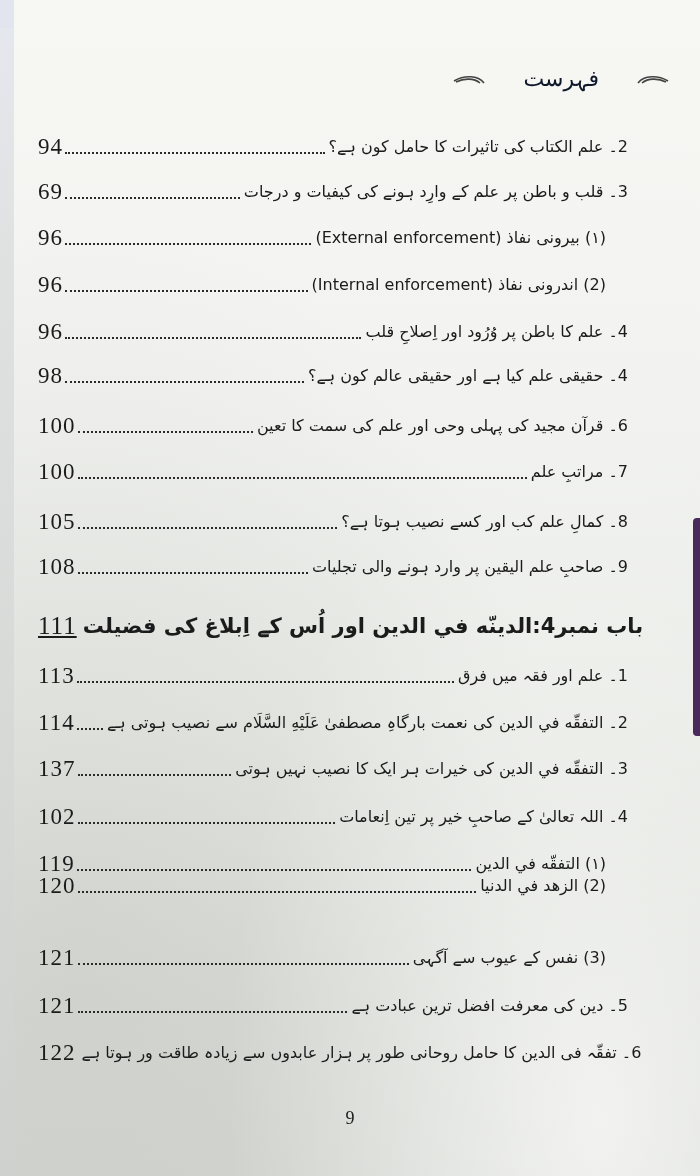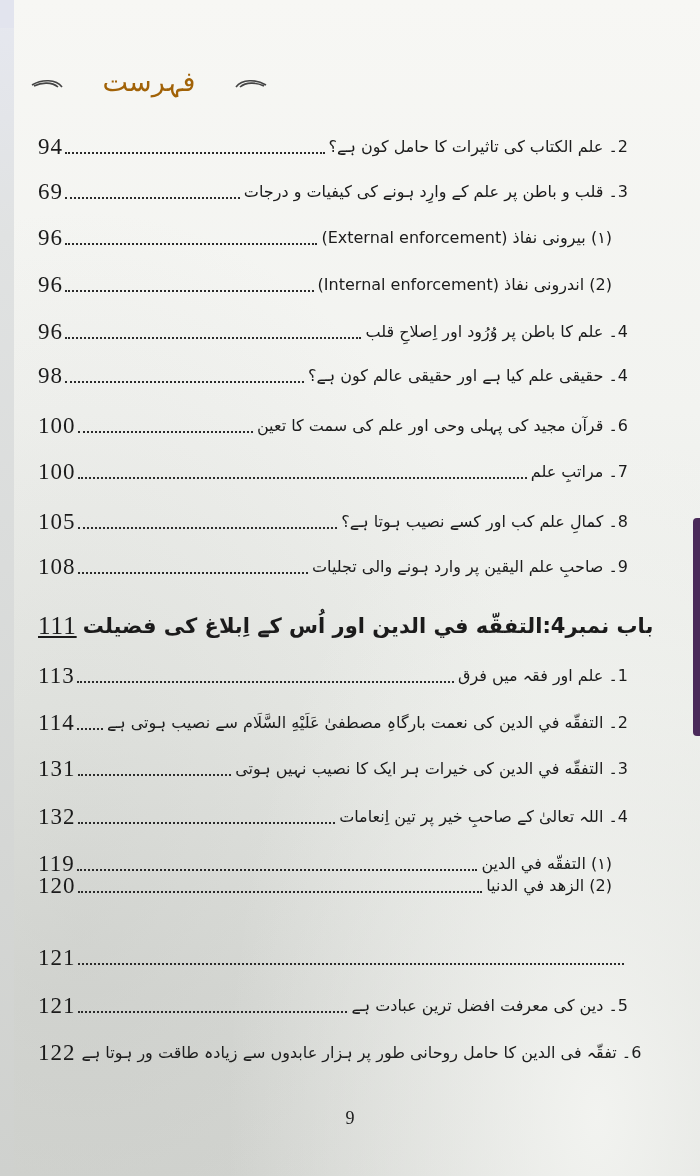--- a/index.html
+++ b/index.html
@@ -22,41 +22,41 @@
     background: linear-gradient(180deg, #e6e8f0 0%, #e0e2e2 20%, #cfd1ce 100%);
   }
   .left-strip::after {
     content: ""; position: absolute; left: 0; top: 0; width: 14px; height: 28px; background: #e2e4ee;
   }
   .purple-tab {
     position: absolute; left: 693px; top: 518px; width: 7px; height: 218px;
     background: #4a2a5a; border-radius: 4px 0 0 4px;
   }
   .header {
-    position: absolute; top: 66px; left: 0; width: 700px; text-align: left;
-    direction: rtl; font-size: 27px; color: #a16207;
+    position: absolute; top: 66px; left: 0; width: 700px; text-align: right;
+    direction: rtl; font-size: 22px; color: #0f172a;
   }
   .header .orn { display: inline-block; width: 34px; height: 14px; vertical-align: middle; margin: 0 30px; }
   .toc { position: absolute; left: 38px; top: 0; width: 590px; }
   .row {
     position: absolute; left: 0; width: 590px; height: 30px;
     display: flex; align-items: flex-end; direction: ltr;
   }
   .page-num {
     font-family: "Liberation Serif", serif; font-size: 23px; color: #1b1b1b;
     letter-spacing: 1px; white-space: nowrap; line-height: 28px;
   }
   .leader {
     flex: 1; border-bottom: 2px dotted #2a2a2a; margin: 0 4px 7px 2px; height: 1px;
   }
   .title {
     direction: rtl; font-family: "DejaVu Sans", sans-serif; font-size: 16px;
     color: #1b1b1b; white-space: nowrap; line-height: 28px;
   }
-  .row.indent .title { margin-right: 16px; }
+  .row.indent .title { margin-right: 22px; }
   .row.chapter .title { font-size: 21px; font-weight: bold; }
   .row.chapter .page-num { font-size: 25px; text-decoration: underline; }
   .row.chapter .chap-prefix { text-underline-offset: 6px; }
   .footer {
     position: absolute; top: 1108px; left: 0; width: 700px; text-align: center;
     font-family: "Liberation Serif", serif; font-size: 18px; color: #1c1c1c;
   }
 </style>
 </head>
 <body>
@@ -122,55 +122,56 @@
     <span class="title">8۔ کمالِ علم کب اور کسے نصیب ہوتا ہے؟</span>
   </div>
   <div class="row" style="top:551px">
     <span class="page-num">108</span>
     <span class="leader"></span>
     <span class="title">9۔ صاحبِ علم الیقین پر وارد ہونے والی تجلیات</span>
   </div>
   <div class="row chapter" style="top:610px">
     <span class="page-num">111</span>
     <span class="leader"></span>
-    <span class="title"><span class="chap-prefix">باب نمبر4:</span><span>التفقّه في الدين اور اُس کے اِبلاغ کی فضیلت</span></span>
+    <span class="title"><span class="chap-prefix">باب نمبر4:</span><span>الدينّه في الدين اور اُس کے اِبلاغ کی فضیلت</span></span>
   </div>
   <div class="row" style="top:660px">
     <span class="page-num">113</span>
     <span class="leader"></span>
     <span class="title">1۔ علم اور فقہ میں فرق</span>
   </div>
   <div class="row" style="top:707px">
     <span class="page-num">114</span>
     <span class="leader"></span>
     <span class="title">2۔ التفقّه في الدين کی نعمت بارگاہِ مصطفیٰ عَلَيْهِ السَّلَام سے نصیب ہوتی ہے</span>
   </div>
   <div class="row" style="top:753px">
-    <span class="page-num">131</span>
+    <span class="page-num">137</span>
     <span class="leader"></span>
     <span class="title">3۔ التفقّه في الدين کی خیرات ہر ایک کا نصیب نہیں ہوتی</span>
   </div>
   <div class="row" style="top:801px">
-    <span class="page-num">132</span>
+    <span class="page-num">102</span>
     <span class="leader"></span>
     <span class="title">4۔ اللہ تعالیٰ کے صاحبِ خیر پر تین اِنعامات</span>
   </div>
   <div class="row indent" style="top:848px">
     <span class="page-num">119</span>
     <span class="leader"></span>
     <span class="title">(۱) التفقّه في الدين</span>
   </div>
   <div class="row indent" style="top:870px">
     <span class="page-num">120</span>
     <span class="leader"></span>
     <span class="title">(2) الزهد في الدنيا</span>
   </div>
   <div class="row indent" style="top:942px">
     <span class="page-num">121</span>
     <span class="leader"></span>
+    <span class="title">(3) نفس کے عیوب سے آگہی</span>
   </div>
   <div class="row" style="top:990px">
     <span class="page-num">121</span>
     <span class="leader"></span>
     <span class="title">5۔ دین کی معرفت افضل ترین عبادت ہے</span>
   </div>
   <div class="row" style="top:1037px">
     <span class="page-num">122</span>
     <span class="leader"></span>
     <span class="title">6۔ تفقّہ فی الدین کا حامل روحانی طور پر ہزار عابدوں سے زیادہ طاقت ور ہوتا ہے</span>

